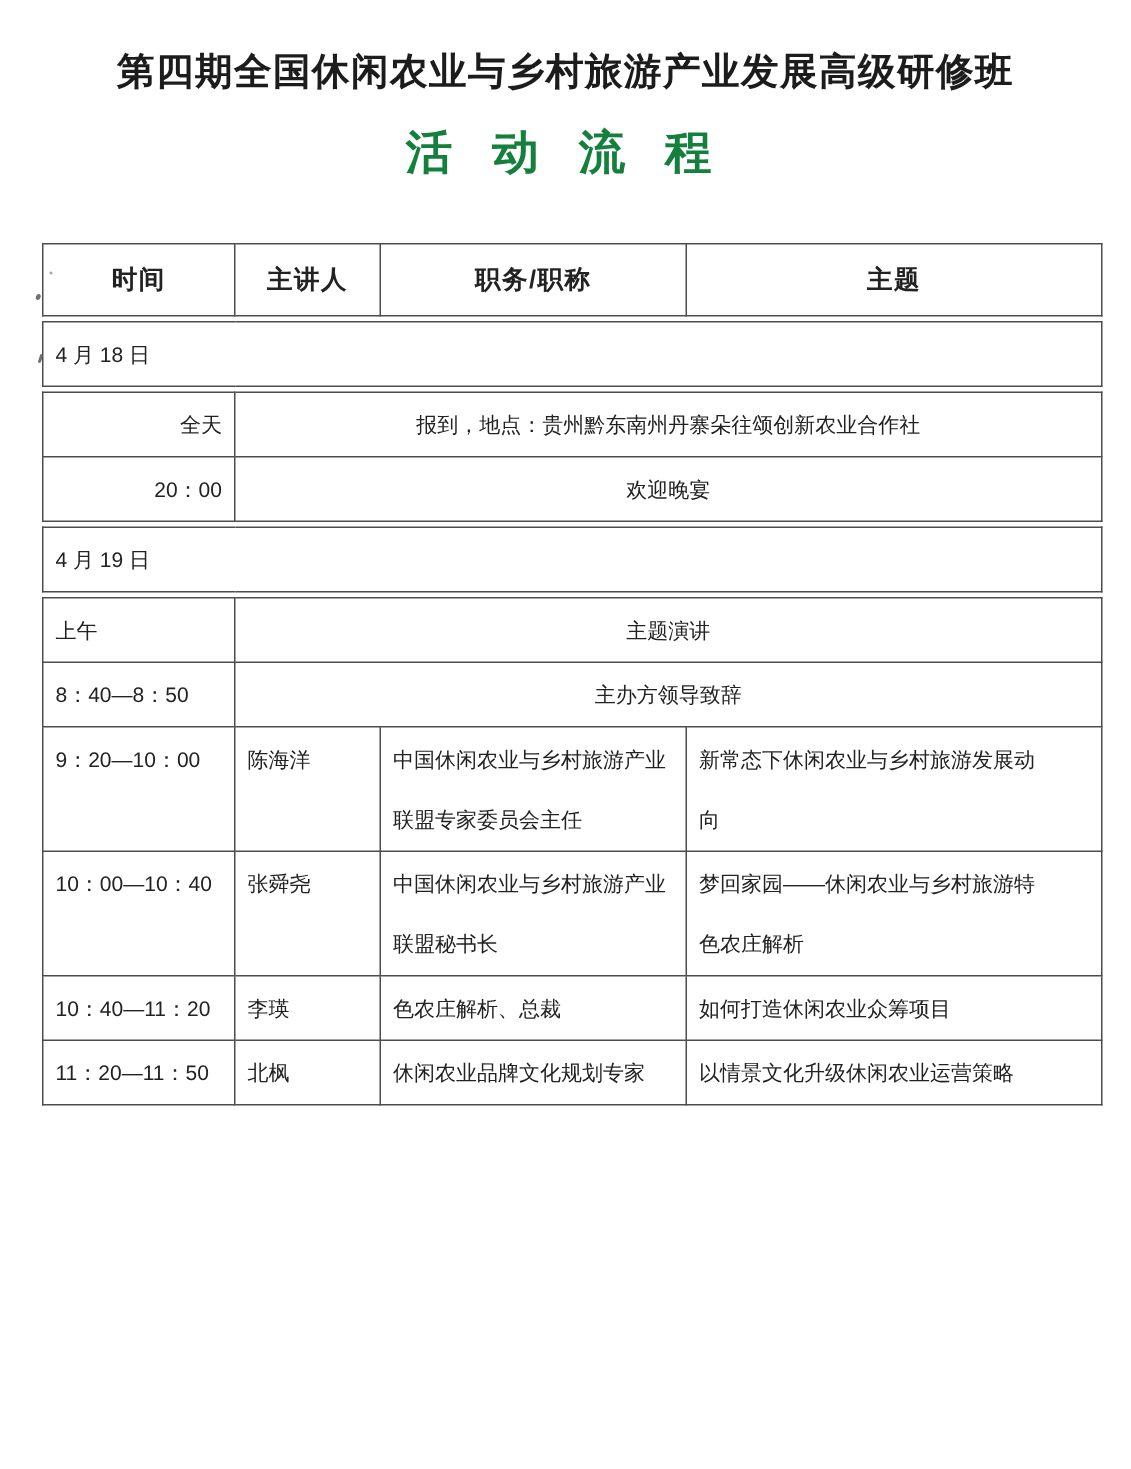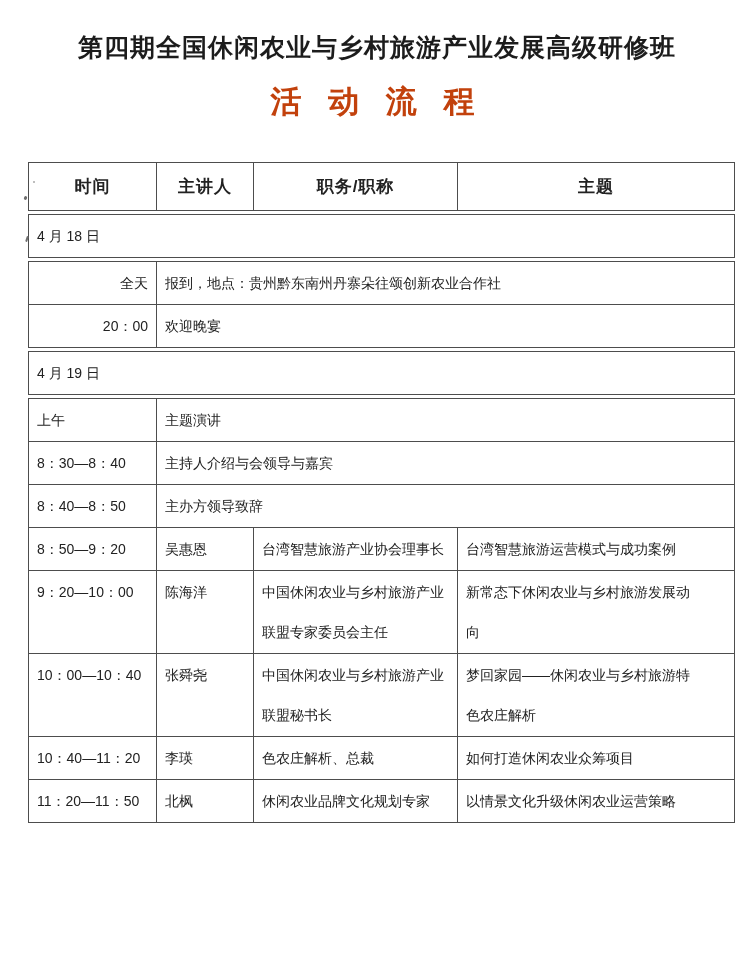--- a/index.html
+++ b/index.html
@@ -21,21 +21,21 @@
     text-align:center;
     font-size:25px;font-weight:bold;
     letter-spacing:1px;
     color:#1c1c1c;
   }
   .doc-subtitle{
     margin:0;padding-top:17px;
     text-align:center;
     font-size:31px;font-weight:bold;
     letter-spacing:9px;
-    color:#c2410c;
+    color:#15803d;
   }
   .table-area{
     position:absolute;left:28px;top:162px;width:706px;
   }
   table.sec{
     border-collapse:collapse;table-layout:fixed;width:706px;
     margin:0 12px 3px 0;
   }
   col.c1{width:128px}
   col.c2{width:97px}
@@ -53,21 +53,21 @@
   .sec th{
     text-align:center;font-weight:bold;
     line-height:45px;font-size:17px;letter-spacing:1px;
   }
   .t-date{line-height:33px;padding-left:11px;font-weight:500;font-size:16.5px;}
   .t-time{padding-left:7px;}
   .t-time.center{text-align:right;padding-left:1px;}
   .t-speaker{font-size:16px;}
   .t-pos{font-size:15px;padding-right:4px;}
   .t-topic{font-size:16px;}
-  .t-desc{font-size:16.5px;}
+  .t-desc{font-size:16.5px;text-align:center;}
   .speck{position:absolute;background:#6e6e6e;border-radius:50%;}
   .speck.s1{left:24px;top:196px;width:3px;height:4px;transform:rotate(25deg);}
   .speck.s2{left:26px;top:236px;width:2px;height:6px;transform:rotate(18deg);border-radius:2px;}
   .speck.s3{left:33px;top:181px;width:2px;height:2px;opacity:.6;}
 </style>
 </head>
 <body>
 
 <div class="page">
 
@@ -146,32 +146,22 @@
           <col class="c2">
           <col class="c3">
           <col class="c4">
         </colgroup>
       <tbody>
           <tr>
         <td class="t-time">上午</td>
         <td colspan="3" class="t-desc">主题演讲</td>
       </tr>
       <tr>
-        <td class="t-time">8：30—8：40</td>
-        <td colspan="3" class="t-desc">主持人介绍与会领导与嘉宾</td>
-      </tr>
-      <tr>
         <td class="t-time">8：40—8：50</td>
         <td colspan="3" class="t-desc">主办方领导致辞</td>
-      </tr>
-      <tr>
-        <td class="t-time">8：50—9：20</td>
-        <td class="t-speaker">吴惠恩</td>
-        <td class="t-pos">台湾智慧旅游产业协会理事长</td>
-        <td class="t-topic">台湾智慧旅游运营模式与成功案例</td>
       </tr>
       <tr>
         <td class="t-time">9：20—10：00</td>
         <td class="t-speaker">陈海洋</td>
         <td class="t-pos">中国休闲农业与乡村旅游产业
 联盟专家委员会主任</td>
         <td class="t-topic">新常态下休闲农业与乡村旅游发展动
 向</td>
       </tr>
       <tr>

